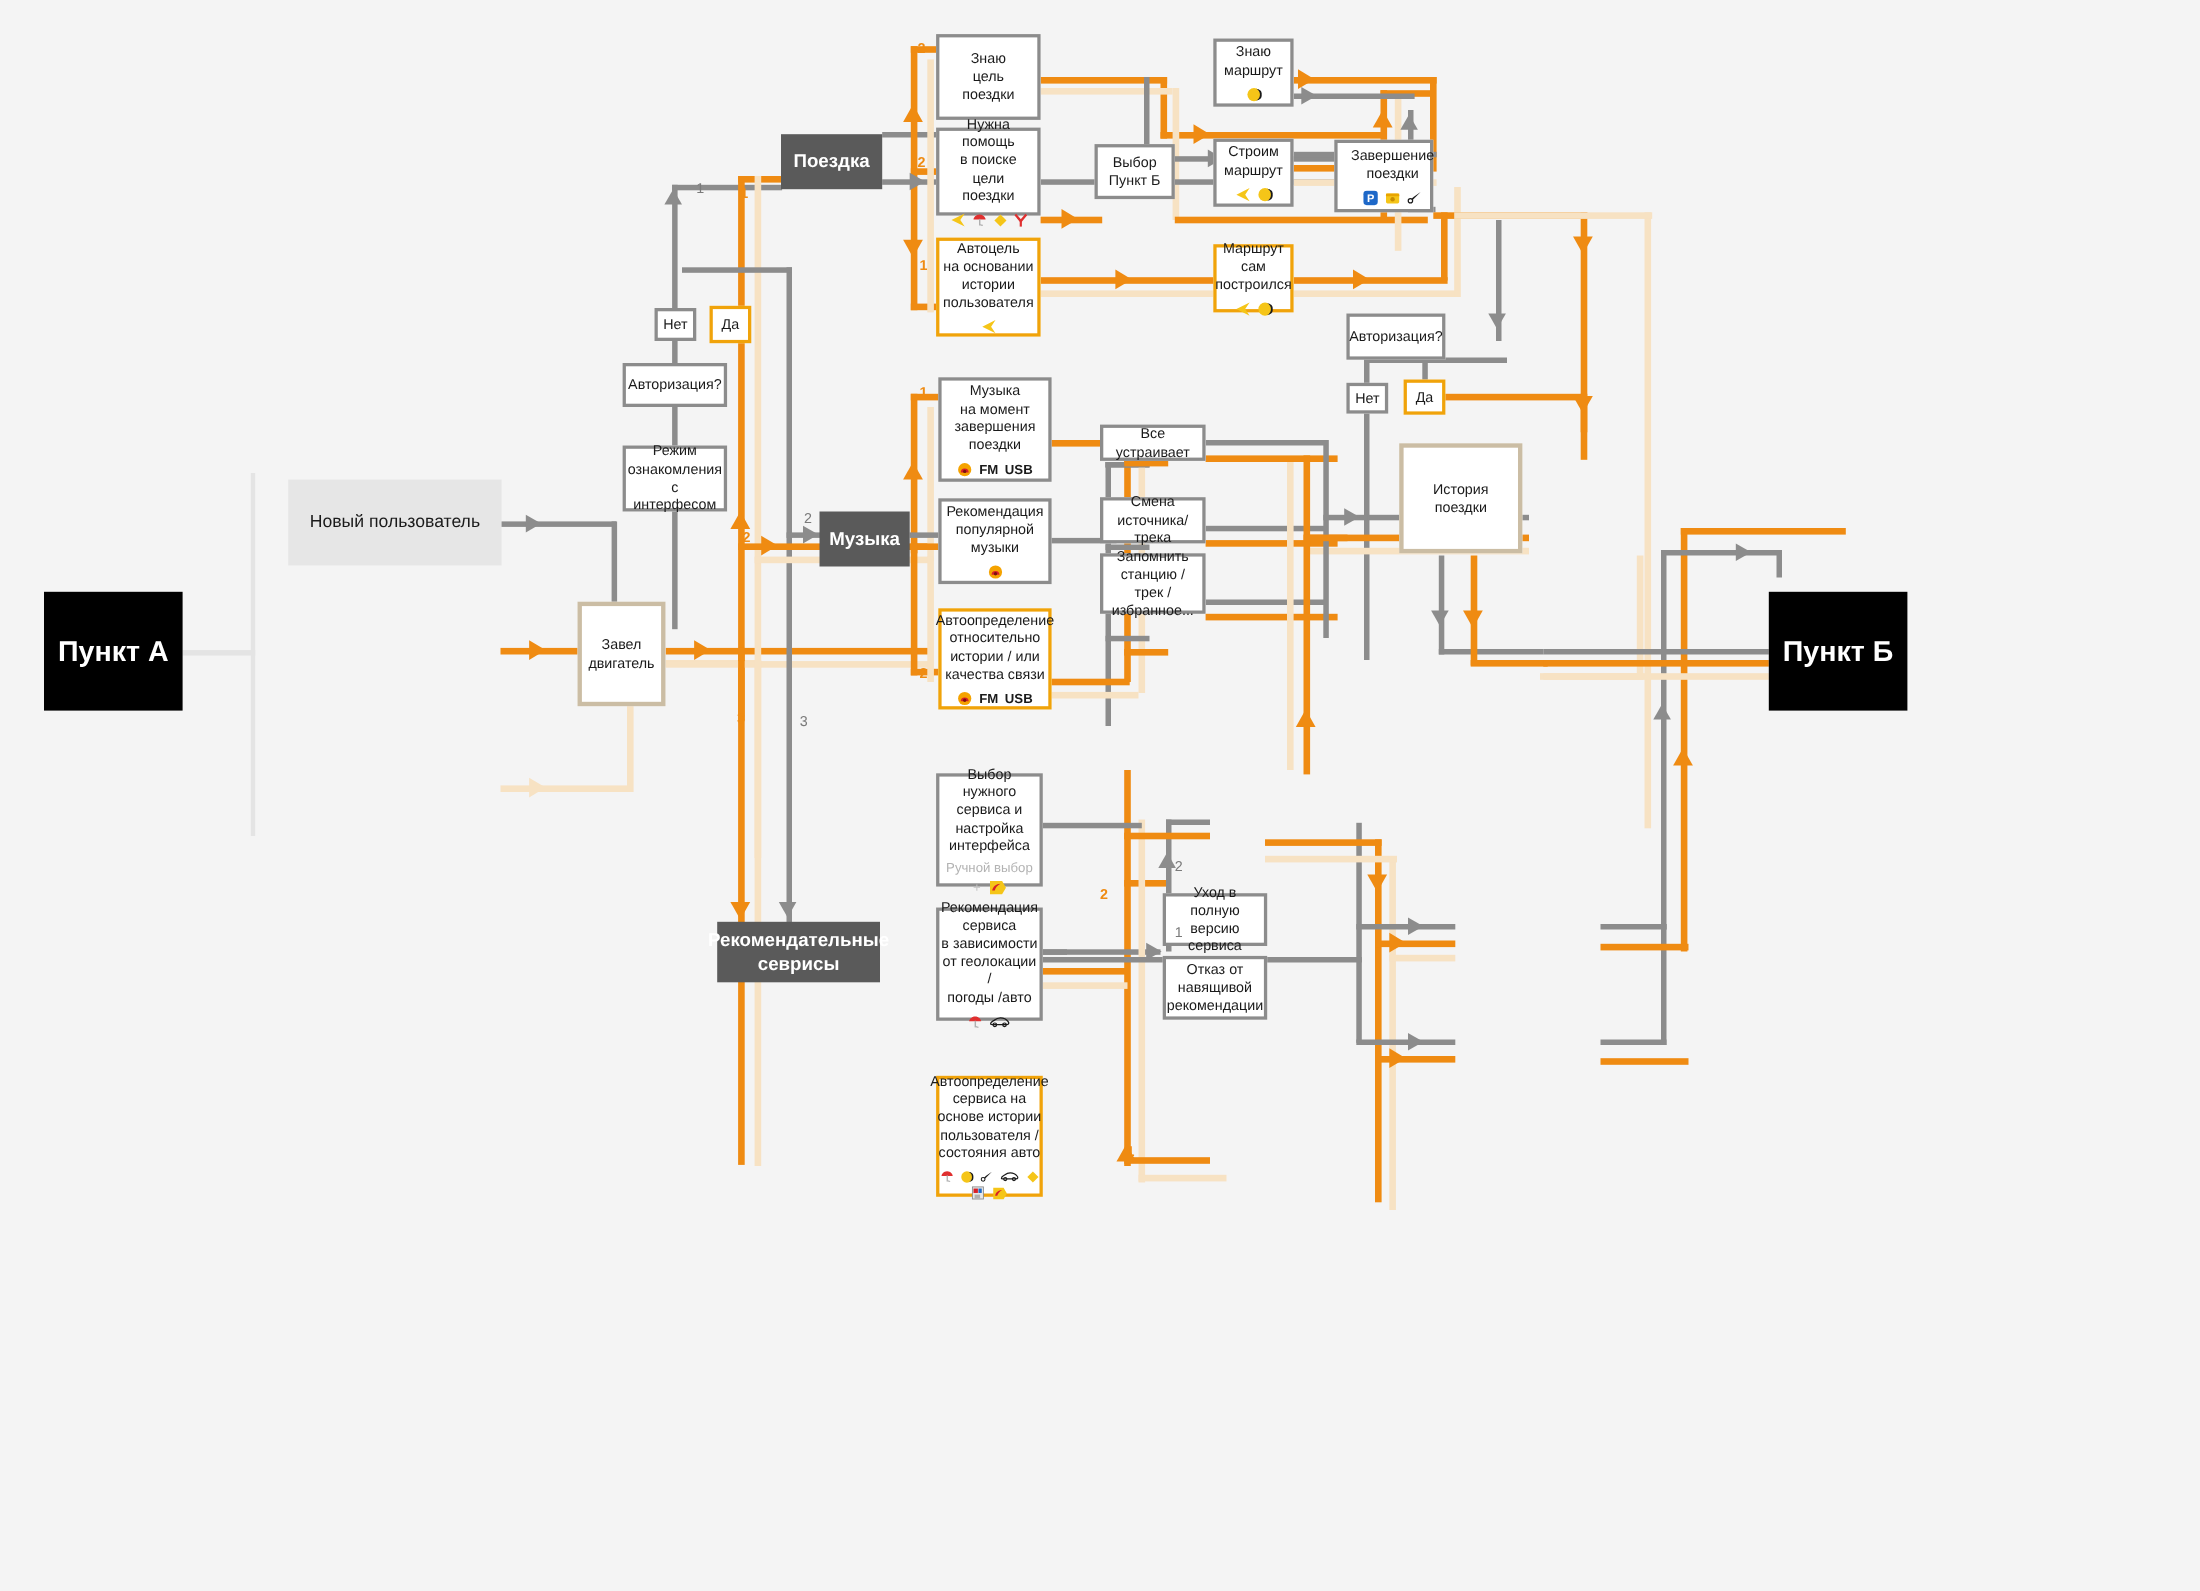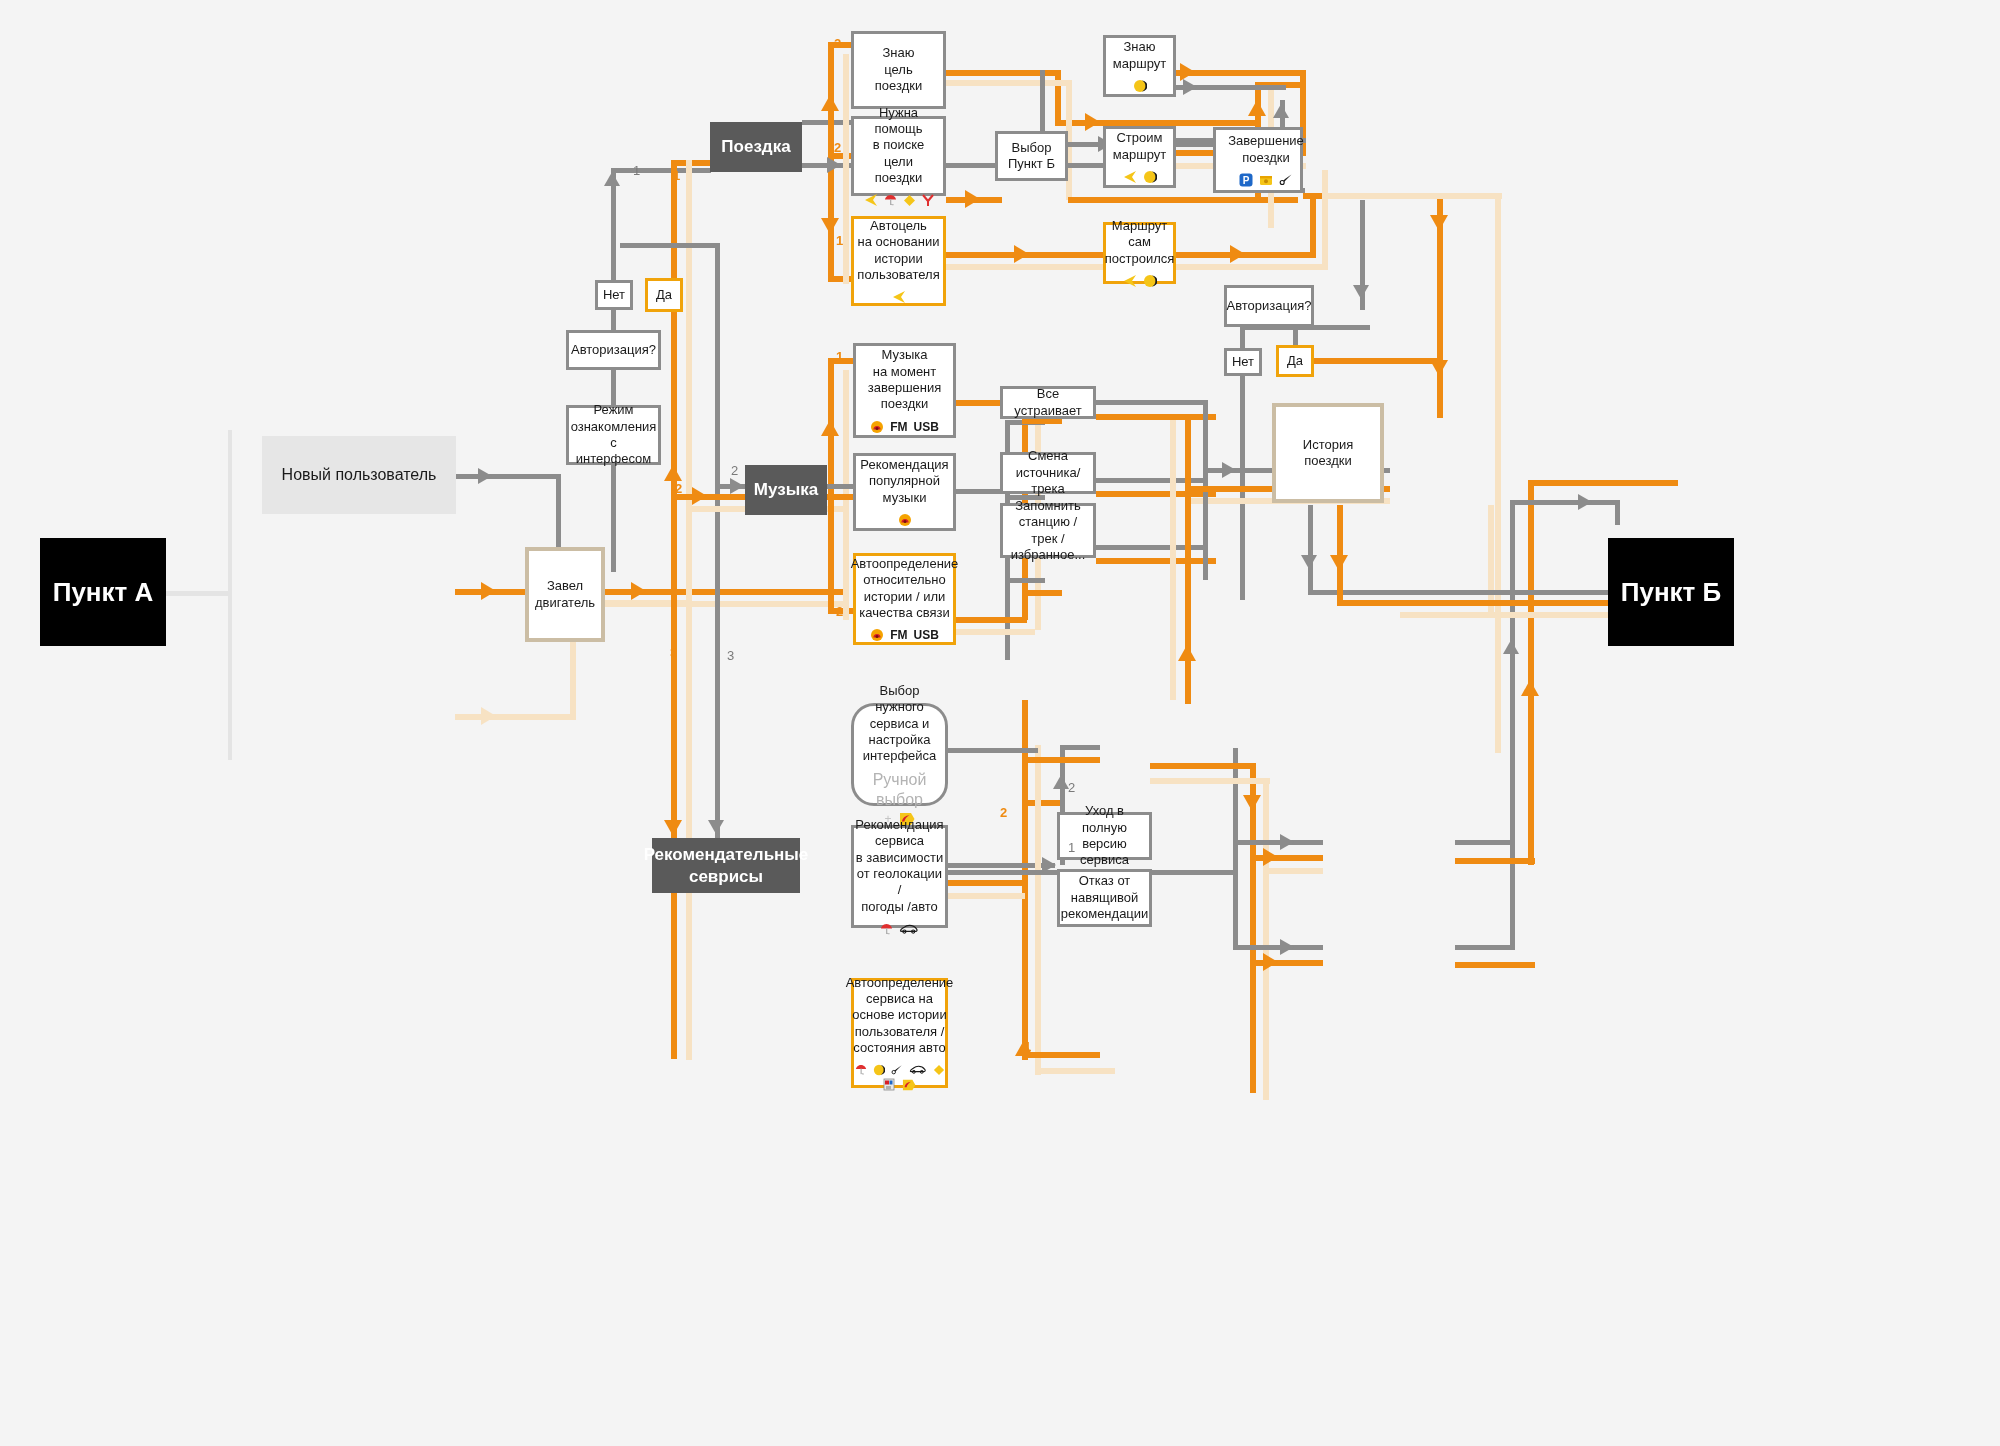--- a/index.html
+++ b/index.html
@@ -11,21 +11,21 @@
   .n-white{background:#ffffff;border:3px solid #8c8c8c;color:#1a1a1a;font-size:14px;line-height:1.26;}
   .n-orange-b{background:#ffffff;border:3px solid #f0a30a;color:#1a1a1a;font-size:14px;line-height:1.26;}
   .n-beige-b{background:#ffffff;border:4px solid #cbbda4;color:#1a1a1a;font-size:14px;line-height:1.26;}
   .n-dark{background:#5a5a5a;color:#ffffff;font-weight:bold;font-size:17px;line-height:1.25;}
   .n-black{background:#000000;color:#ffffff;font-weight:bold;font-size:26px;}
   .n-grey-fill{background:#e6e6e6;color:#1a1a1a;font-size:16px;}
   .n-orange-fill{background:#f2ab35;color:#1a1a1a;font-size:16px;}
   .n-beige-fill{background:#faebd2;color:#1a1a1a;font-size:15px;line-height:1.3;}
   .n-small{font-size:13px;}
   .txt{padding:0 6px;white-space:pre-line;}
-  .sub{color:#b3b3b3;font-size:16px;margin-top:5px;}
+  .sub{color:#b3b3b3;font-size:12px;margin-top:5px;}
   .icons{margin-top:7px;display:flex;gap:6px;align-items:center;justify-content:center;flex-wrap:wrap;line-height:1;}
   .icons.row2{margin-top:2px;}
   .ico{display:inline-block;}
   .lbl{position:absolute;font-size:13px;font-weight:bold;z-index:55;}
   .lbl-o{color:#ef8b12;}
   .lbl-g{color:#7a7a7a;font-weight:normal;}
   .seg{position:absolute;z-index:10;}
   .s-grey{background:#8c8c8c;}
   .s-orange{background:#ef8b12;}
   .s-pale{background:#f7e2c3;}
@@ -520,21 +520,21 @@
   <div class="node n-white" style="left:1000px;top:452px;width:96px;height:42px;">
     <span class="txt n-small">Смена источника/
 трека</span>
   </div>
   <div class="node n-white" style="left:1000px;top:503px;width:96px;height:55px;">
     <span class="txt n-small">Запомнить
 станцию /трек /
 избранное...</span>
   </div>
 
-  <div class="node n-white" style="left:851px;top:703px;width:97px;height:103px;border-radius:23px;">
+  <div class="node n-white" style="left:851px;top:703px;width:97px;height:103px;">
     <span class="txt n-small">Выбор нужного
 сервиса и
 настройка
 интерфейса</span>
     <span class="sub">Ручной выбор</span>
     <span class="icons row2">
       <span style="color:#c4c4c4;font-size:12px;">+</span>
       <span class="ico">
         <svg class="icn" width="17" height="14" viewBox="0 0 17 14">
             <polygon points="2,1 13,1 16.5,7 13,13 2,13" fill="#f5c518"></polygon>

